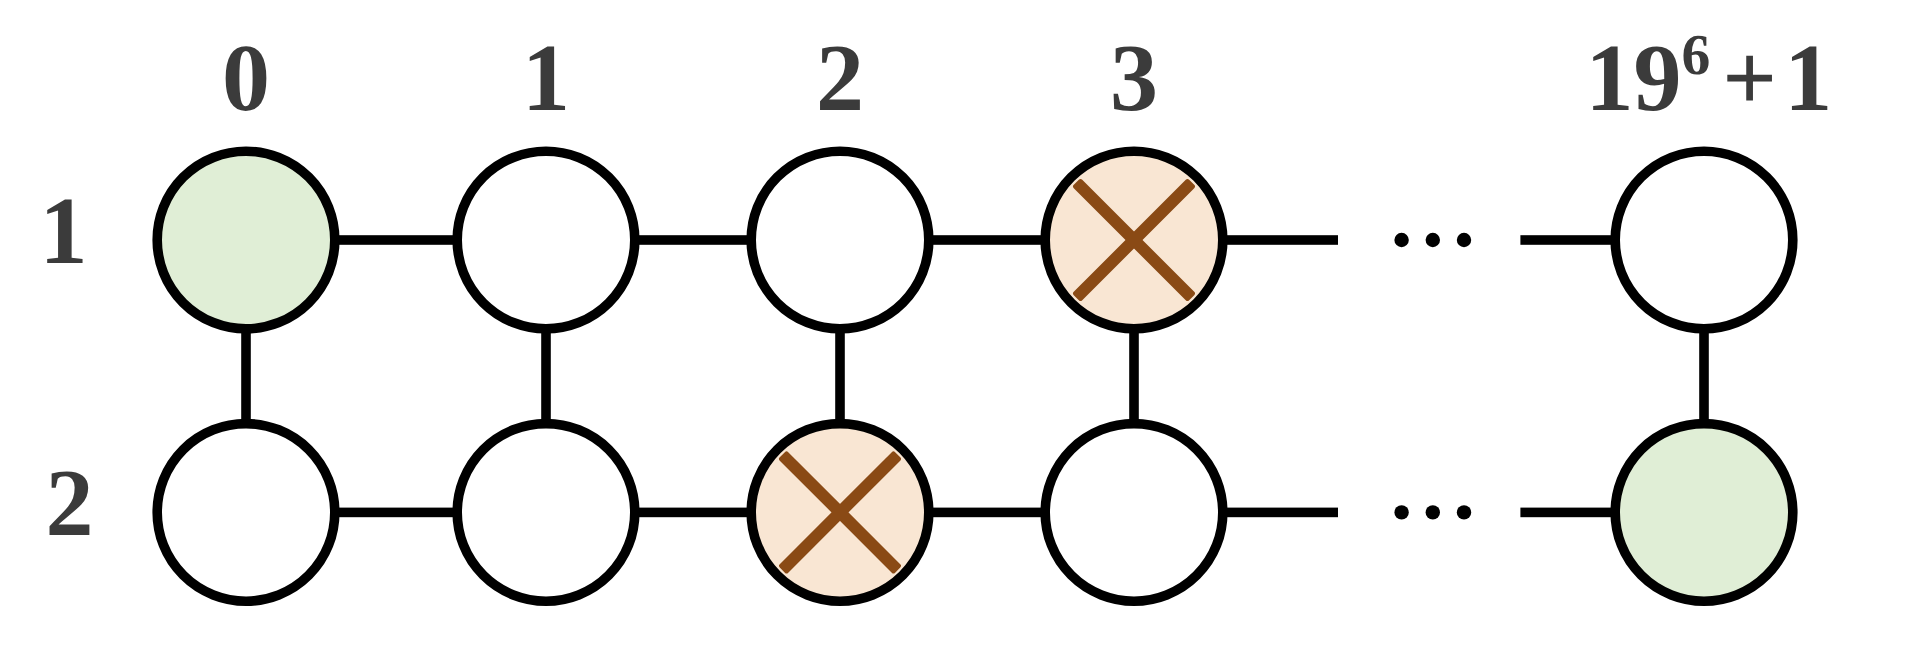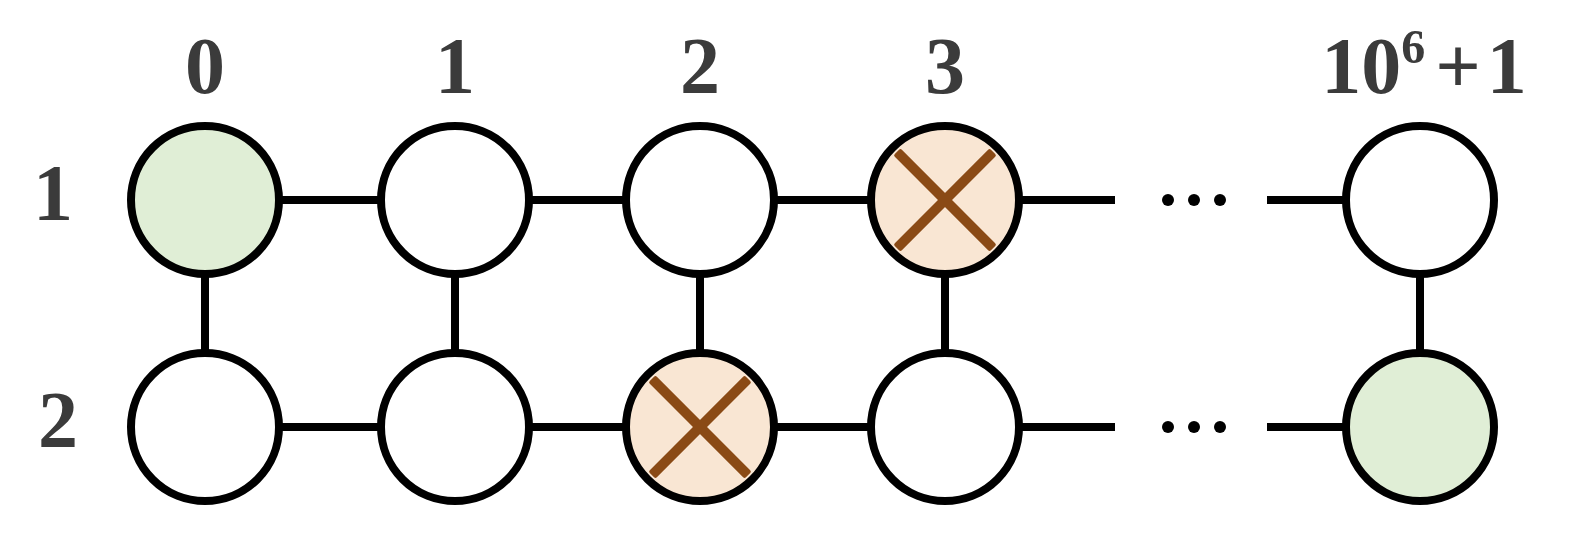--- a/index.html
+++ b/index.html
@@ -93,21 +93,21 @@
 <div class="canvas">
 
   <div class="row-label" style="left:53px; top:193px">1</div>
   <div class="row-label" style="left:58px; top:420px">2</div>
 
   <div class="col-label" style="left:205px">0</div>
   <div class="col-label" style="left:455px">1</div>
   <div class="col-label" style="left:700px">2</div>
   <div class="col-label" style="left:945px">3</div>
   <div class="col-label" style="left:1424px">
-    <span>10</span><span class="sup">6</span><span class="op">+</span><span>1</span>
+    <span>19</span><span class="sup">6</span><span class="op">+</span><span>1</span>
   </div>
 
   <div class="edge h" style="left:205px; top:196px; width:250px"></div>
   <div class="edge h" style="left:455px; top:196px; width:245px"></div>
   <div class="edge h" style="left:700px; top:196px; width:245px"></div>
   <div class="edge h" style="left:945px; top:196px; width:170px"></div>
   <div class="edge h" style="left:1267px; top:196px; width:153px"></div>
 
   <div class="edge h" style="left:205px; top:423px; width:250px"></div>
   <div class="edge h" style="left:455px; top:423px; width:245px"></div>

